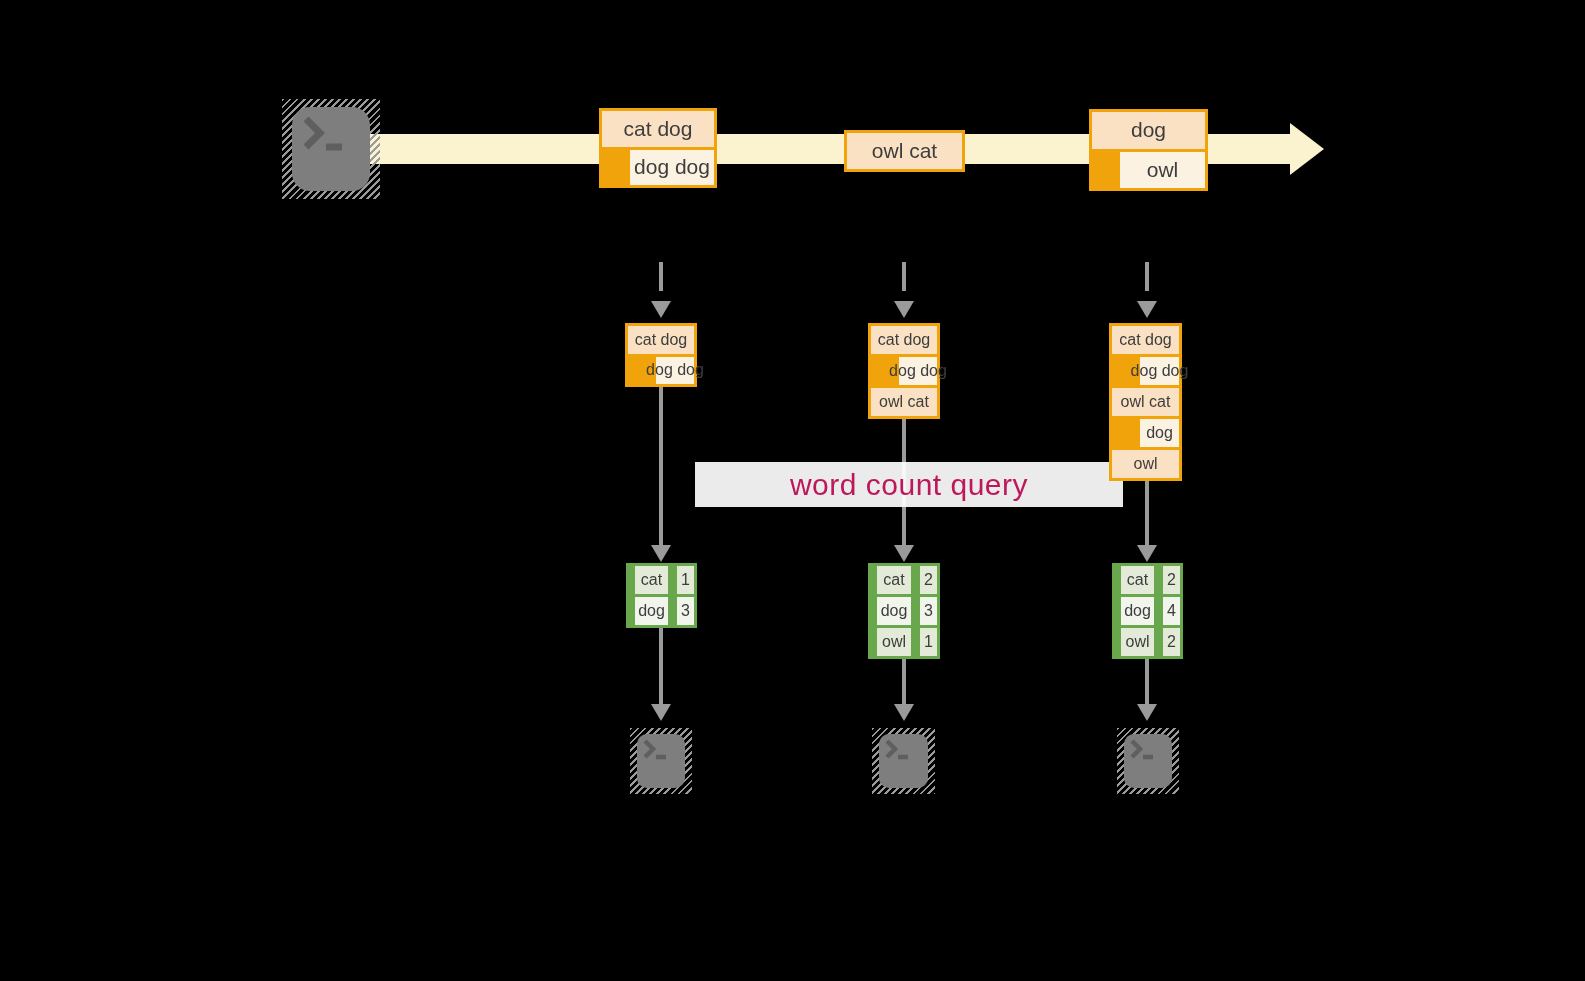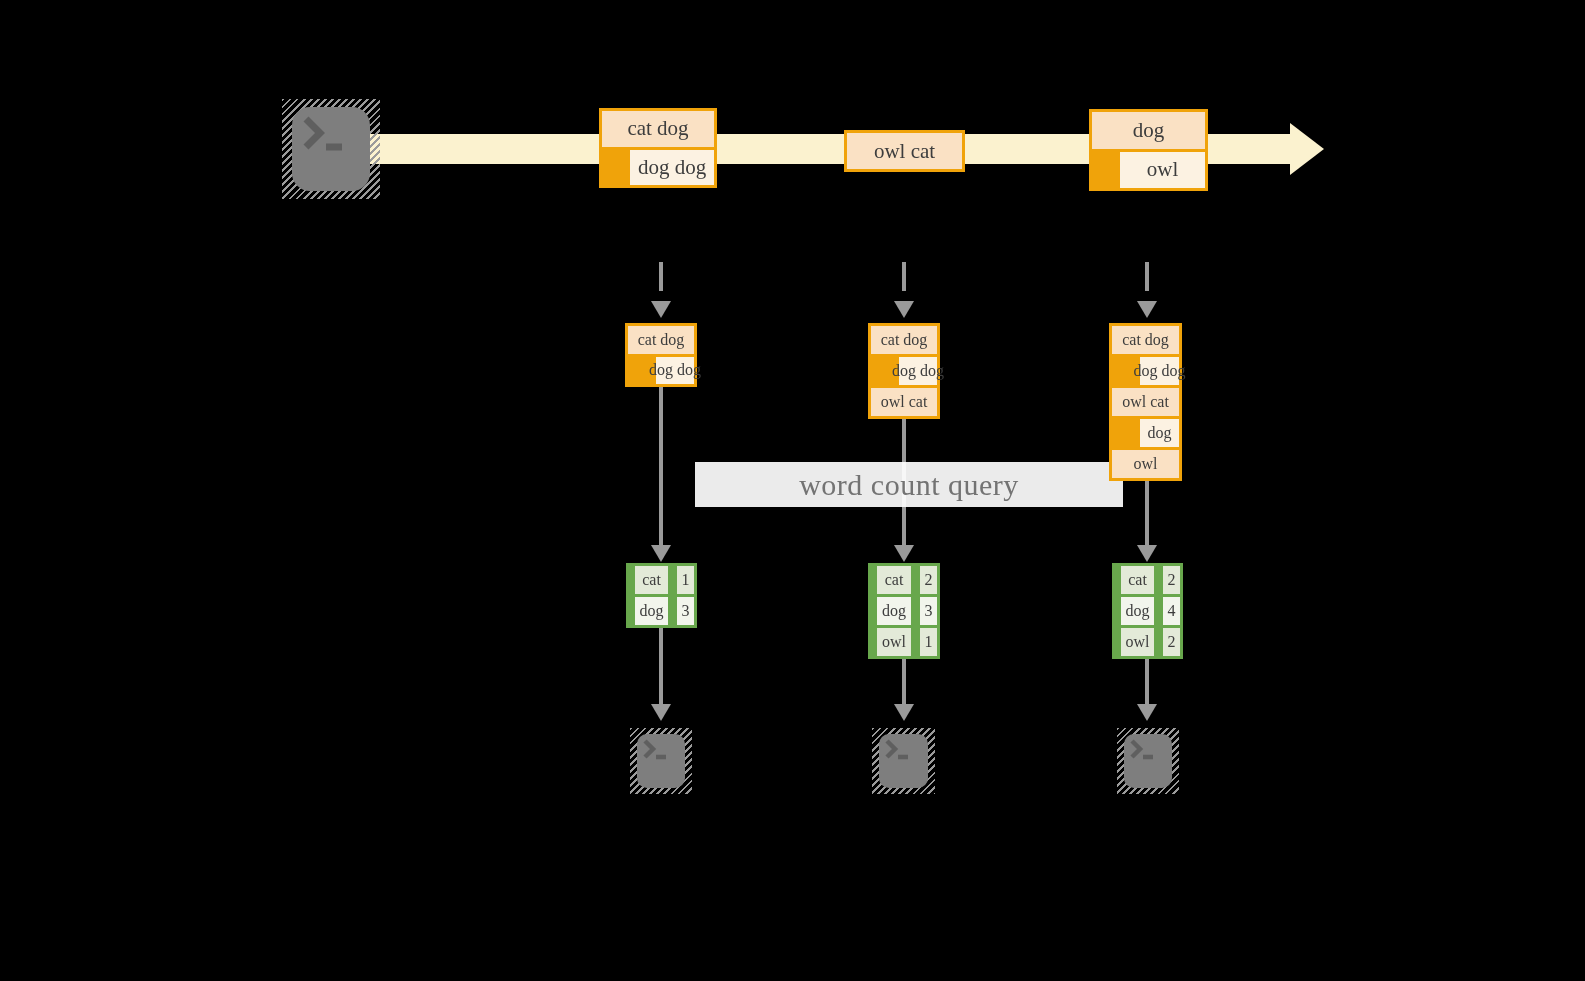--- a/index.html
+++ b/index.html
@@ -1,18 +1,18 @@
 <!DOCTYPE html>
 <html><head>
 <meta charset="utf-8">
 <style>
   html,body{margin:0;padding:0;background:#000;}
   .canvas{
     position:relative;width:1358px;height:981px;background:#000;overflow:hidden;
-    font-family:Liberation Serif, serif;color:#3d3d3d;
+    font-family:Liberation Sans, sans-serif;color:#3d3d3d;
   }
   
   .stream-shaft{position:absolute;left:368px;top:134px;width:922px;height:30px;background:#FBF2CF;z-index:1;}
   .stream-head{position:absolute;left:1290px;top:123px;width:0;height:0;z-index:1;
     border-top:26px solid transparent;border-bottom:26px solid transparent;border-left:34px solid #FBF2CF;}
   
   .obox{position:absolute;box-sizing:border-box;border:3px solid #F0A30A;display:flex;flex-direction:column;z-index:5;background:#F0A30A;}
   .obox .row{flex:1;display:flex;align-items:center;justify-content:center;white-space:nowrap;}
   .obox .row + .row{margin-top:3px;}
   .fill-a{background:#FAE1C4;}
@@ -20,21 +20,21 @@
   .batch{font-size:21px;}
   .state{font-size:16px;}
   
   .vline{position:absolute;width:4px;background:#9A9A9A;z-index:2;}
   .vdash{position:absolute;width:4px;background:#9A9A9A;z-index:2;}
   .ahead{position:absolute;width:0;height:0;z-index:2;
     border-left:10px solid transparent;border-right:10px solid transparent;border-top:17px solid #9A9A9A;}
   
   .query-bar{position:absolute;left:695px;top:462px;width:428px;height:45px;background:rgba(255,255,255,0.92);
     display:flex;align-items:center;justify-content:center;z-index:4;}
-  .query-bar span{font-size:30px;font-weight:300;color:#737373;letter-spacing:0.5px;}
+  .query-bar span{font-size:30px;font-weight:300;color:#be185d;letter-spacing:0.5px;}
   
   .gtable{position:absolute;box-sizing:border-box;background:#68A74C;padding:3px;display:grid;
     grid-template-columns:1fr 23px;gap:3px;z-index:5;font-size:16px;}
   .gtable .cell{display:flex;align-items:center;justify-content:center;white-space:nowrap;margin-left:6px;}
   .gfill-a{background:#E3EAD8;}
   .gfill-b{background:#F2F5EC;}
   
   .term{position:absolute;box-sizing:border-box;z-index:5;
     background:repeating-linear-gradient(135deg,#9b9b9b 0 2px,transparent 2px 5px);}
   .term .inner{position:absolute;background:#7E7E7E;}

